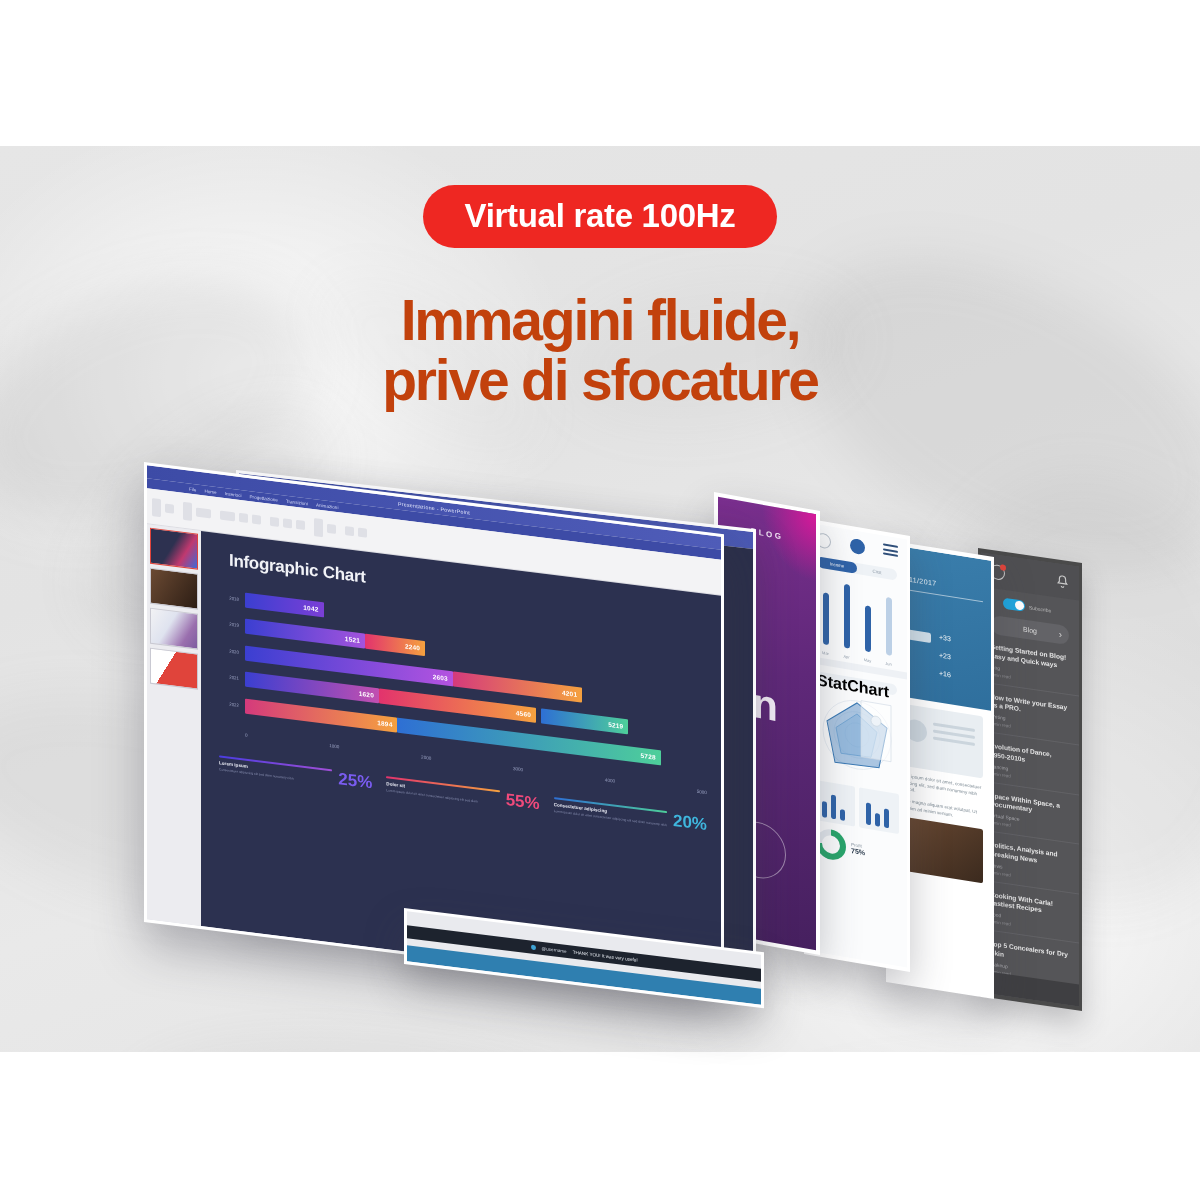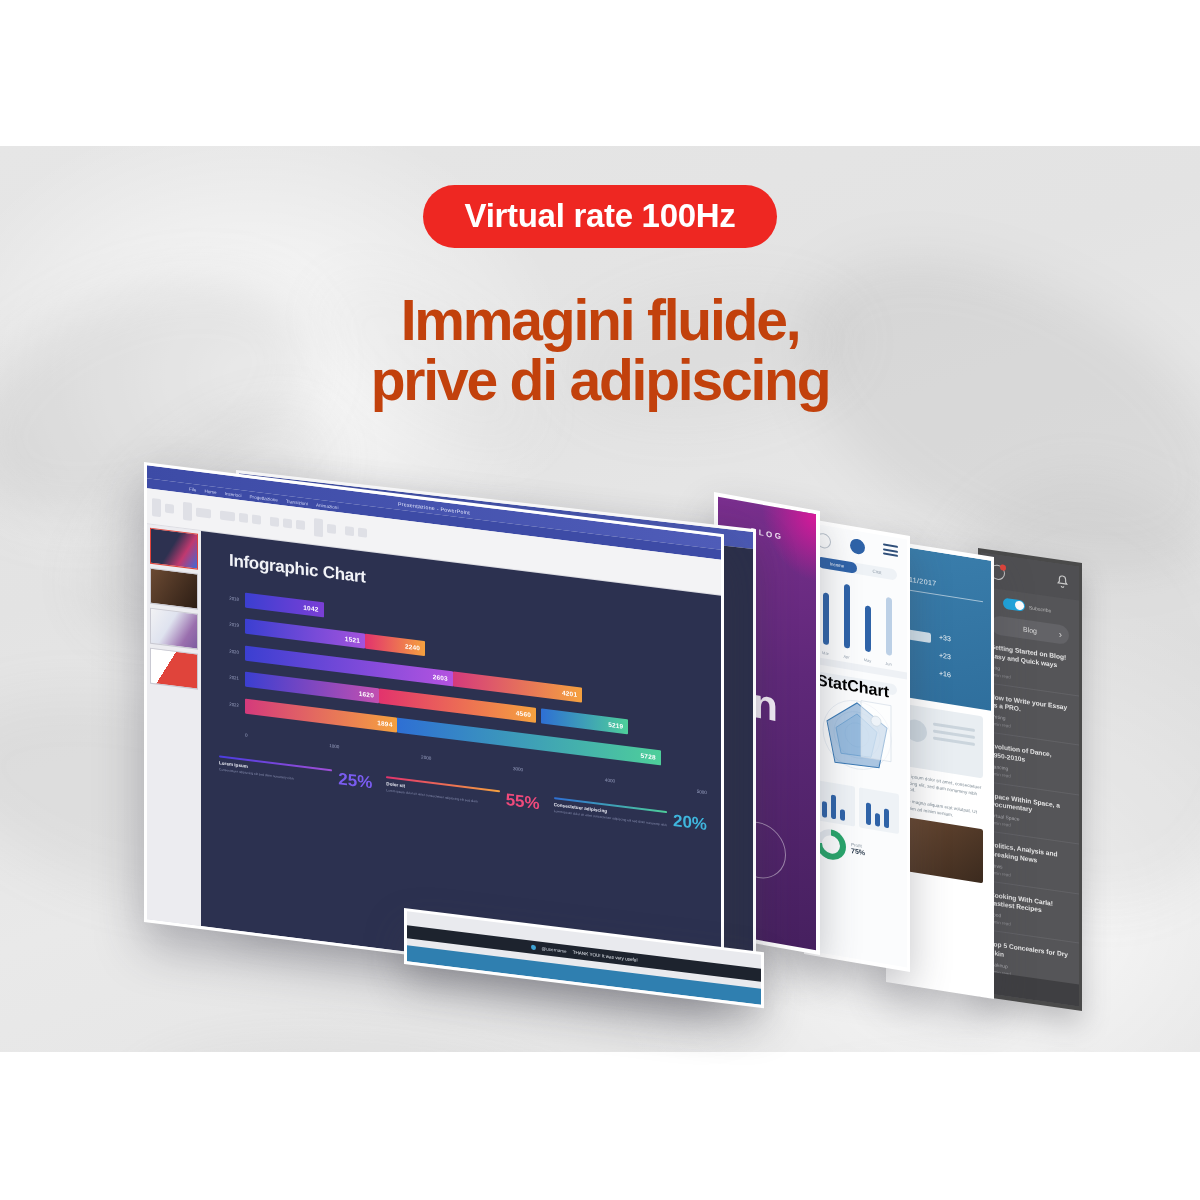--- a/index.html
+++ b/index.html
@@ -264,21 +264,21 @@
   <div class="leaf l8"></div>
   <div class="leaf l9"></div>
 </div>
 <div id="bg-white-top"></div>
 <div id="bg-white-bot"></div>
 
 <div id="hero">
   <div id="badge">Virtual rate 100Hz</div>
   <div id="headline">
     <span class="l">Immagini fluide,</span>
-    <span class="l">prive di adipiscing</span>
+    <span class="l">prive di sfocature</span>
   </div>
 </div>
 
 <div id="fan">
 
   <div class="screen" id="scr-dark">
     <div class="inner">
       <div class="dk-top">
         <div class="dk-ico">
             <span class="dk-dot"></span>

